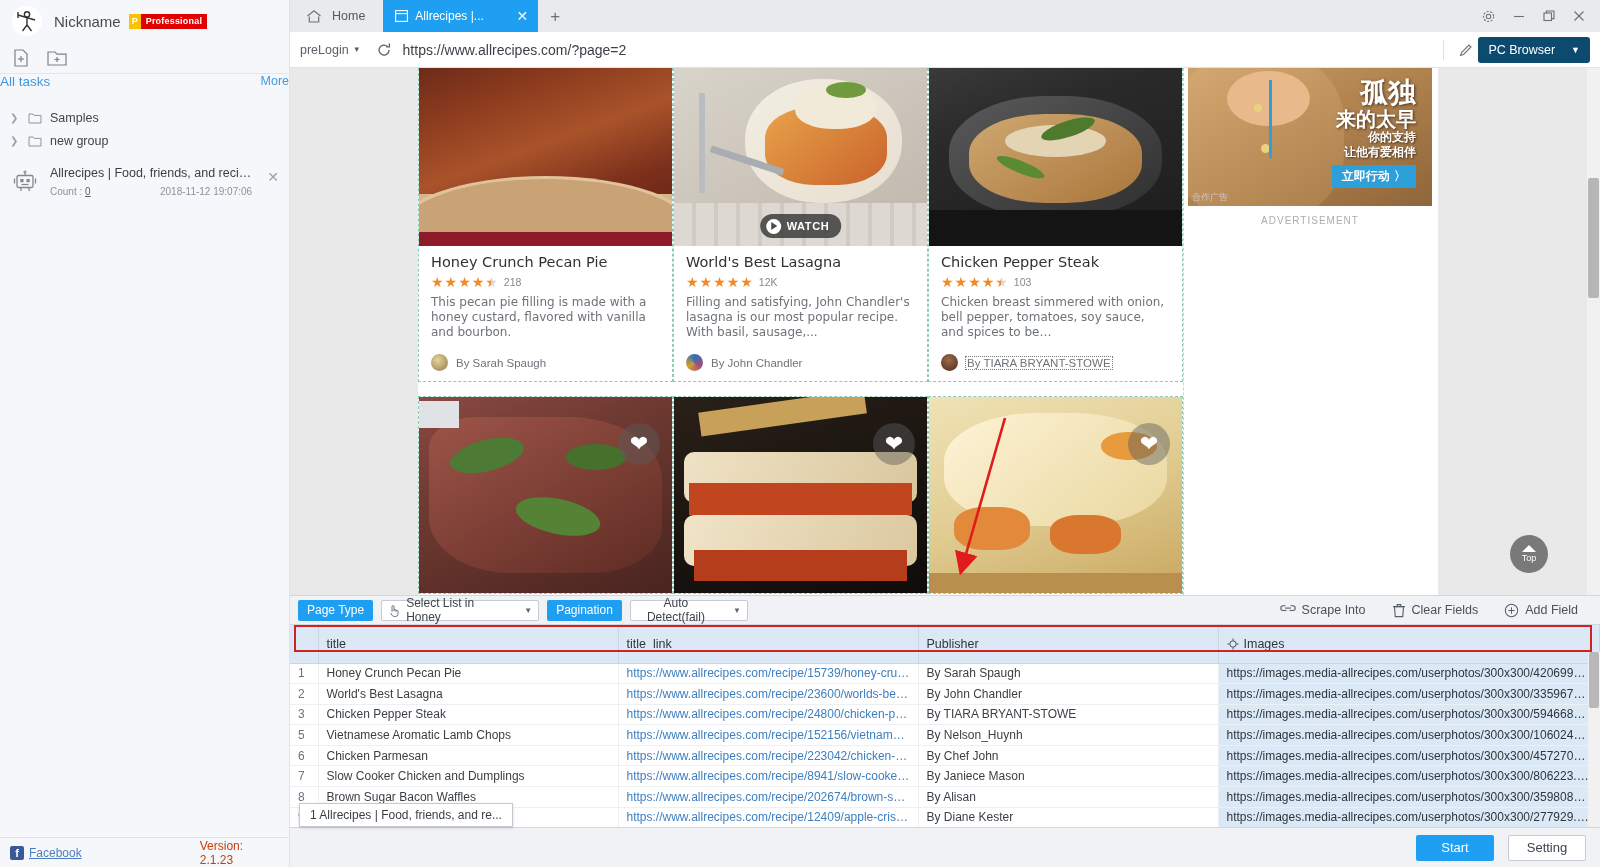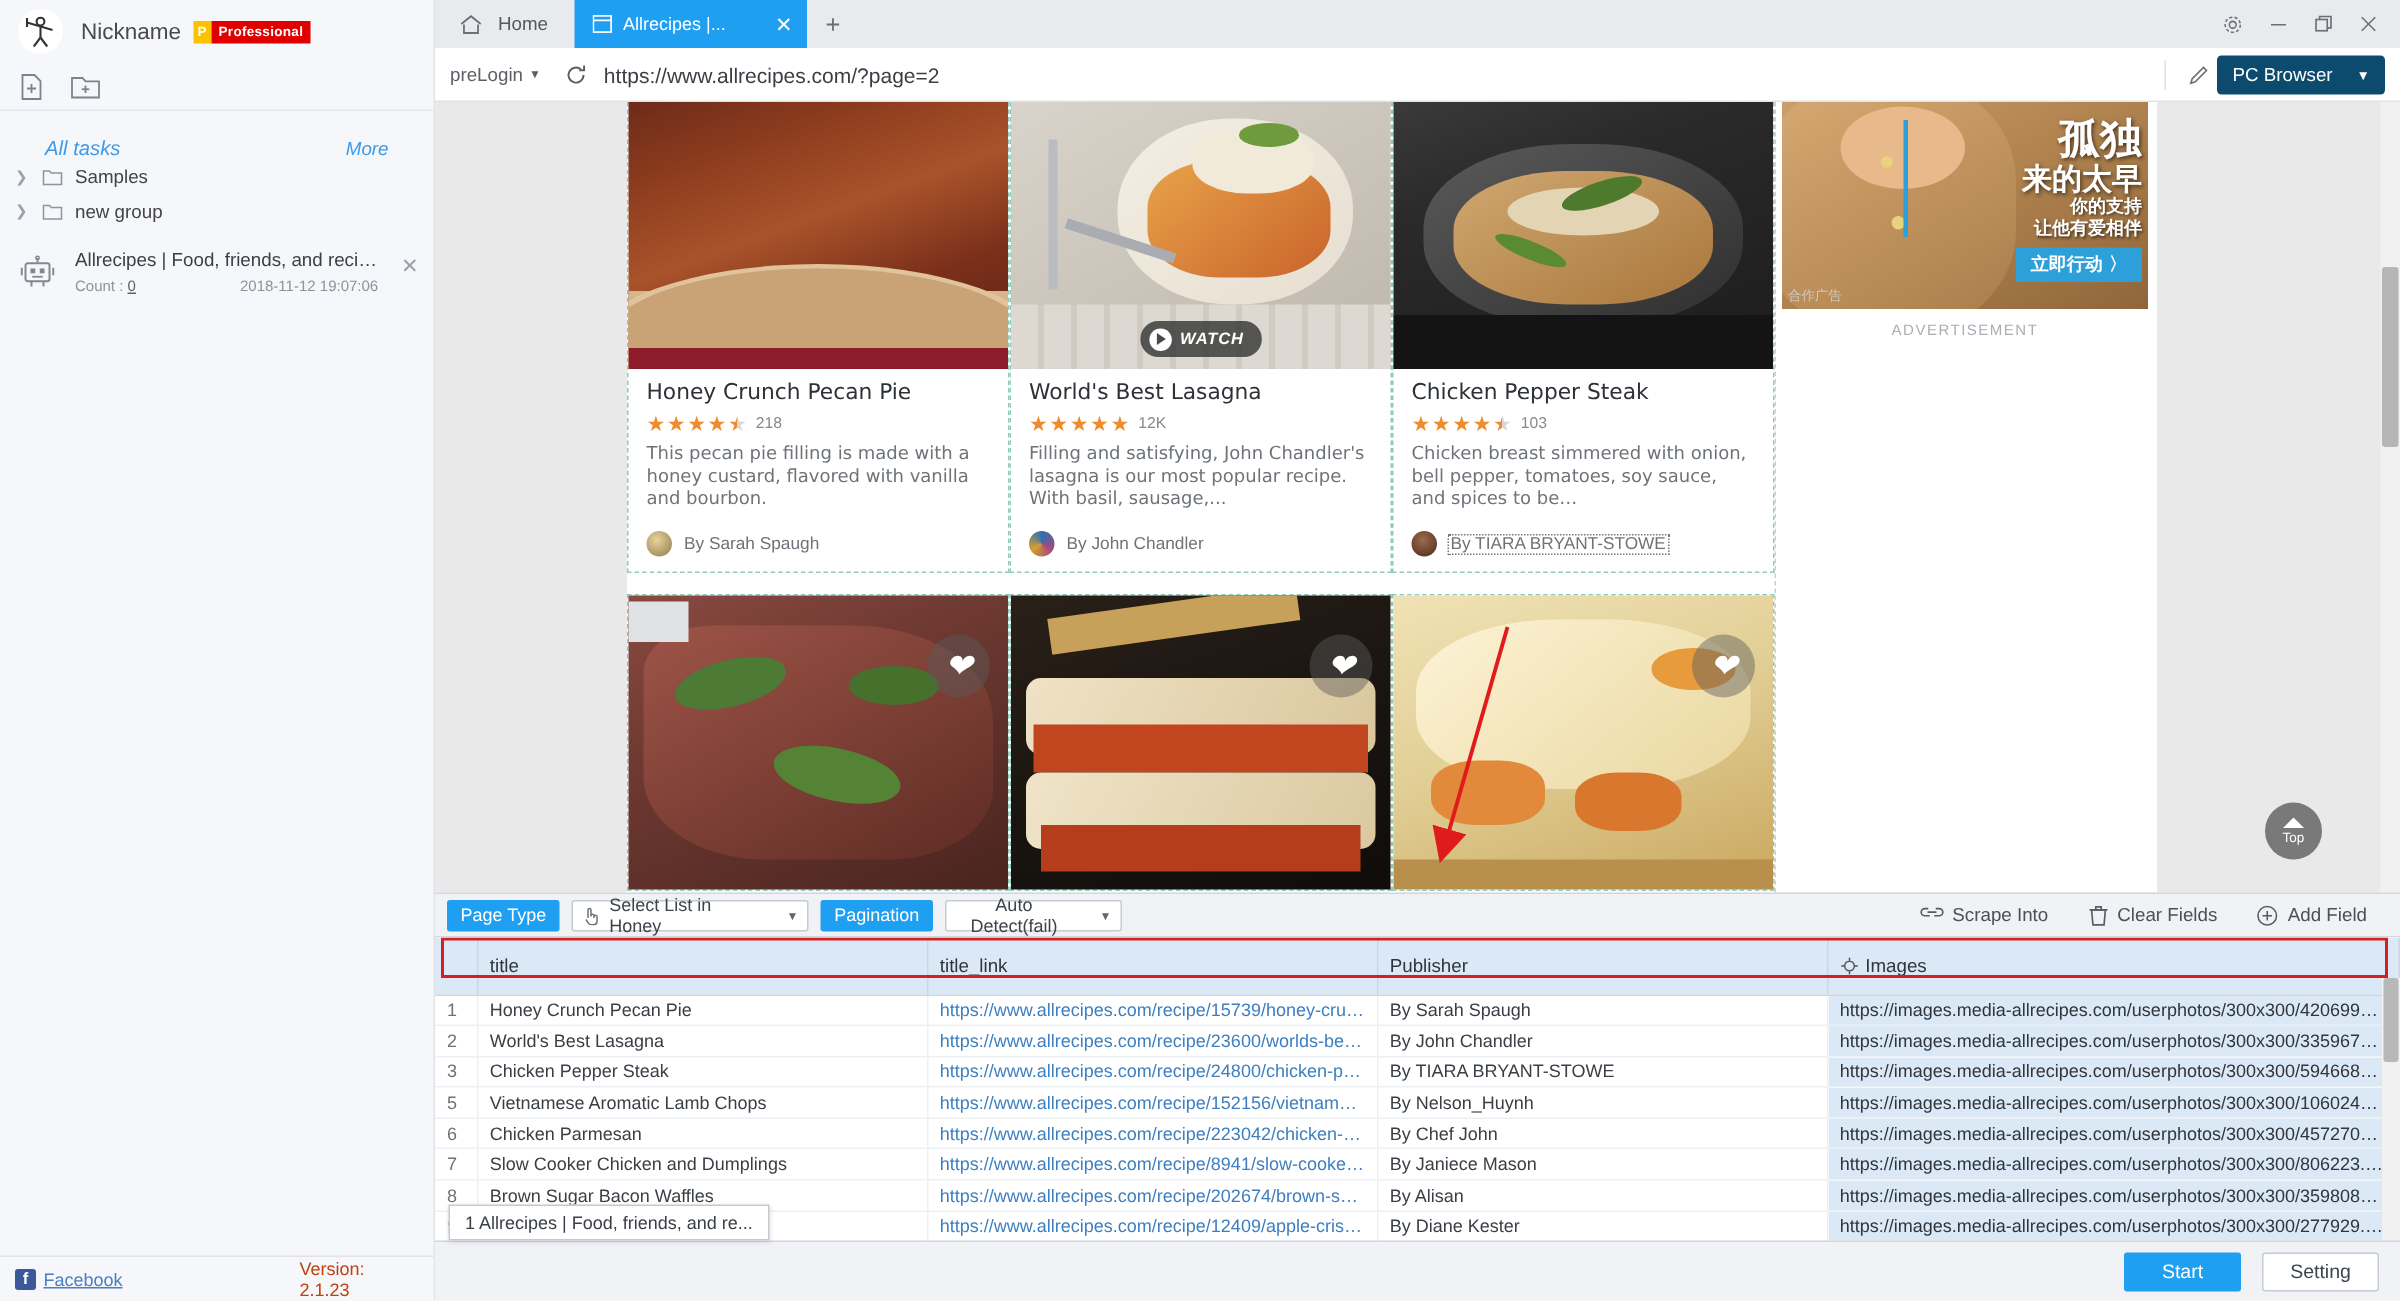--- a/index.html
+++ b/index.html
@@ -30,21 +30,21 @@
     background: #fcc200; color: #fff; font-size: 9px; font-weight: bold;
     padding: 1px 3px; line-height: 13px; height: 15px;
   }
   .pro-text {
     background: #e00000; color: #fff; font-size: 9px; font-weight: bold;
     padding: 1px 5px; line-height: 13px; height: 15px; letter-spacing: .2px;
   }
   .newbar { height: 32px; display: flex; align-items: center; padding: 0 10px; gap: 14px;
             border-bottom: 1px solid #e3e7ec; }
   .icon-btn { width: 22px; height: 22px; display:flex; align-items:center; justify-content:center; cursor: pointer; }
-  .tasks-head { height: 32px; display: flex; align-items: flex-end; padding: 0 30px; justify-content: space-between; font-style: italic; }
+  .tasks-head { height: 32px; display: flex; align-items: flex-start; padding: 0 0; justify-content: space-between; }
   .tasks-head .all { color: #3d9ae8; font-size: 13.5px; }
   .tasks-head .more { color: #3d9ae8; font-size: 12.5px; cursor: pointer; }
   .folder-row { height: 23px; display: flex; align-items: center; padding-left: 10px; gap: 8px; cursor: pointer; font-size: 12.5px; color: #444; }
   .chev { color: #9aa2ac; font-size: 10px; width: 10px; display:inline-block; }
   .task-card { margin-top: 8px; padding: 6px 10px 6px 12px; display: flex; gap: 12px; position: relative; }
   .task-icon { width: 26px; height: 26px; flex: none; margin-top: 4px; }
   .task-main { flex: 1; min-width: 0; }
   .task-title { font-size: 12.5px; color: #3a3f45; white-space: nowrap; overflow: hidden; text-overflow: ellipsis; }
   .task-sub { display: flex; margin-top: 6px; font-size: 10px; color: #8b939c; }
   .task-sub .count { width: 110px; }
@@ -92,21 +92,21 @@
   .viewport { flex: 1; position: relative; background: #e7e7e7; overflow: hidden; min-height: 0; }
   .page { position: absolute; inset: 0; display: flex; }
   .page-pad-l { width: 128px; background: #e9e9e9; }
   .page-content { width: 1020px; background: #fff; position: relative; display: flex; }
   .cards-col { width: 765px; padding-top: 0; }
   .cards-grid { display: flex; flex-wrap: wrap; }
   .card {
     width: 255px; border: 1px dashed #8fc9b8; border-top: none; position: relative; background: #fff;
   }
   .card.r2 { border: 1px dashed #8fc9b8; margin-top: 14px; }
-  .card-img { width: 100%; height: 178px; position: relative; overflow: hidden; font-style: italic; }
+  .card-img { width: 100%; height: 178px; position: relative; overflow: hidden; }
   .card.r2 .card-img { height: 196px; }
   .card-body { padding: 8px 12px 10px 12px; }
   .card-title { font-size: 14.5px; color: #2e3236; font-weight: 400; margin-bottom: 4px; font-family: "DejaVu Sans", sans-serif; }
   .stars { display: flex; align-items: center; gap: 1px; margin-bottom: 5px; }
   .star { color: #ef8b2c; font-size: 14px; letter-spacing: 0; }
   .star.half { background: linear-gradient(90deg,#ef8b2c 50%, #d8d8d8 50%); -webkit-background-clip: text; background-clip: text; color: transparent; }
   .rating-count { font-size: 10.5px; color: #888; margin-left: 5px; }
   .card-desc { font-size: 12px; line-height: 15px; color: #6d7379; font-family: "DejaVu Sans", sans-serif; }
   .card-author { display: flex; align-items: center; gap: 8px; margin-top: 14px; }
   .author-pic { width: 17px; height: 17px; border-radius: 50%; flex: none; }
@@ -120,21 +120,21 @@
   .play-circle { width: 15px; height: 15px; border-radius: 50%; background: #fff; display:flex; align-items:center; justify-content:center; }
   .heart-btn {
     position: absolute; right: 12px; top: 26px; width: 42px; height: 42px; border-radius: 50%;
     background: rgba(90,90,90,.45); display: flex; align-items: center; justify-content: center;
   }
   .heart { color: #fff; font-size: 22px; line-height: 1; }
 
   .ad-col { width: 255px; border-left: 1px dashed #cfcfcf; position: relative; }
   .ad-box { width: 244px; margin-left: 4px; }
   .ad-img { width: 244px; height: 138px; position: relative; overflow: hidden; }
-  .ad-cn-wrap { position: absolute; right: 4px; top: 10px; text-align: right; }
+  .ad-cn-wrap { position: absolute; right: 16px; top: 10px; text-align: right; }
   .ad-cn1 { color: #fff; font-size: 28px; font-weight: bold; text-shadow: 1px 1px 3px rgba(0,0,0,.6); font-family: "DejaVu Sans", sans-serif; line-height: 30px; }
   .ad-cn2 { color: #fff; font-size: 20px; font-weight: bold; text-shadow: 1px 1px 3px rgba(0,0,0,.6); font-family: "DejaVu Sans", sans-serif; line-height: 22px; }
   .ad-cn3 { color: #fff; font-size: 12px; font-weight: bold; text-shadow: 1px 1px 2px rgba(0,0,0,.6); font-family: "DejaVu Sans", sans-serif; line-height: 15px; }
   .ad-cta { background: #2d9fd9; color: #fff; font-size: 12px; font-weight: bold; padding: 3px 10px; display: inline-block; margin-top: 5px; font-family: "DejaVu Sans", sans-serif; }
   .ad-left-bar { position: absolute; right: 160px; top: 12px; width: 3px; height: 78px; background: #2d9fd9; }
   .ad-tag { position: absolute; left: 4px; bottom: 2px; color: #cfc6bd; font-size: 9px; font-family: "DejaVu Sans", sans-serif; }
   .ad-label { text-align: center; font-size: 10px; color: #a9aeb3; letter-spacing: 1px; padding: 9px 0; }
   .page-pad-r { flex: 1; background: #e9e9e9; position: relative; }
 
   .top-btn {

